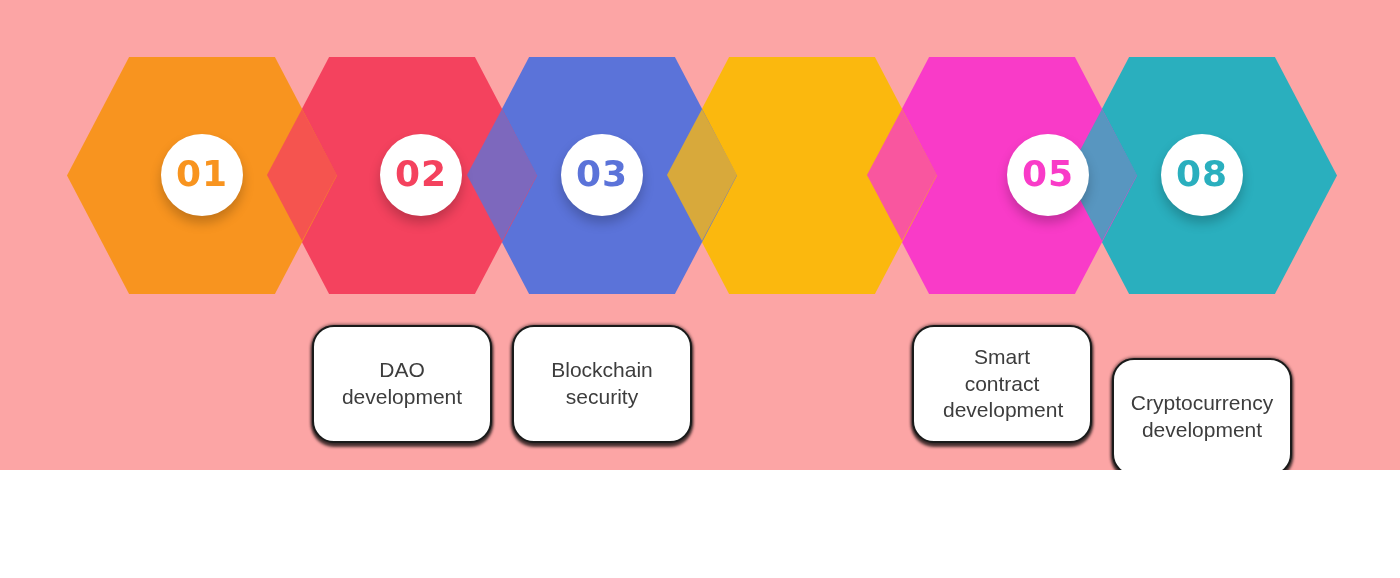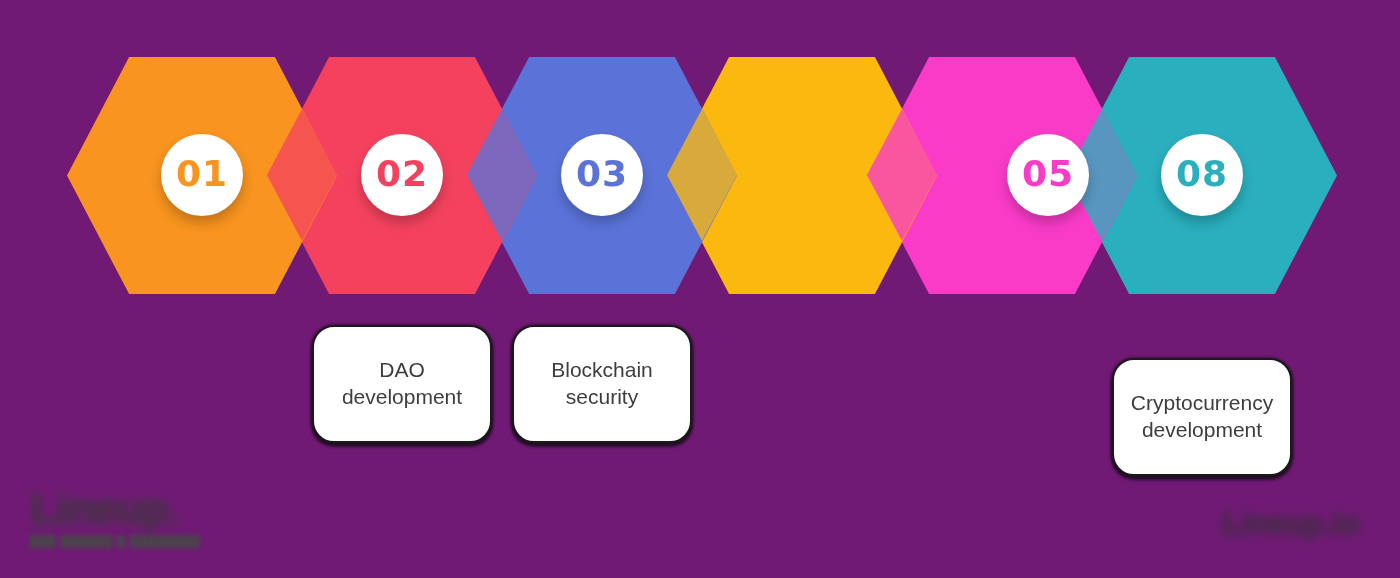--- a/index.html
+++ b/index.html
@@ -3,22 +3,22 @@
 <meta charset="utf-8">
 <style>
   html, body { margin: 0; padding: 0; }
   body {
     font-family: "Liberation Sans", sans-serif;
     background: #ffffff;
   }
   .stage {
     position: relative;
     width: 1400px;
-    height: 578px;
-    background: #701a75;
+    height: 470px;
+    background: #fca5a5;
     overflow: hidden;
   }
 
   
   .hex {
     position: absolute;
     top: 57px;
     width: 270px;
     height: 237px;
     clip-path: polygon(23% 0%, 77% 0%, 100% 50%, 77% 100%, 23% 100%, 0% 50%);
@@ -53,21 +53,21 @@
     height: 82px;
     border-radius: 50%;
     background: #ffffff;
     box-shadow: 0 7px 12px rgba(0,0,0,0.22);
     display: flex;
     align-items: center;
     justify-content: center;
     z-index: 40;
   }
   .c1 { left: 161px; }
-  .c2 { left: 361px; }
+  .c2 { left: 380px; }
   .c3 { left: 561px; }
   .c4 { left: 761px; }
   .c5 { left: 1007px; }
   .c6 { left: 1161px; }
   .num {
     font-family: "DejaVu Sans", sans-serif;
     font-weight: bold;
     font-size: 36px;
     letter-spacing: 1px;
     line-height: 1;
@@ -174,20 +174,23 @@
   <div class="num-circle c6">
     <span class="num" style="color: rgb(42, 175, 190);">08</span>
   </div>
 
   <div class="card k2">
     <span>DAO development</span>
   </div>
   <div class="card k3">
     <span>Blockchain security</span>
   </div>
+  <div class="card k5">
+    <span>Smart contract development</span>
+  </div>
   <div class="card k6">
     <span>Cryptocurrency development</span>
   </div>
 
   <div class="wm-left">
     <div class="wordmark">Lineup.</div>
     <div class="tagline">███ ██████ █ ████████</div>
   </div>
   <div class="wm-right">Lineup.io</div>
 

